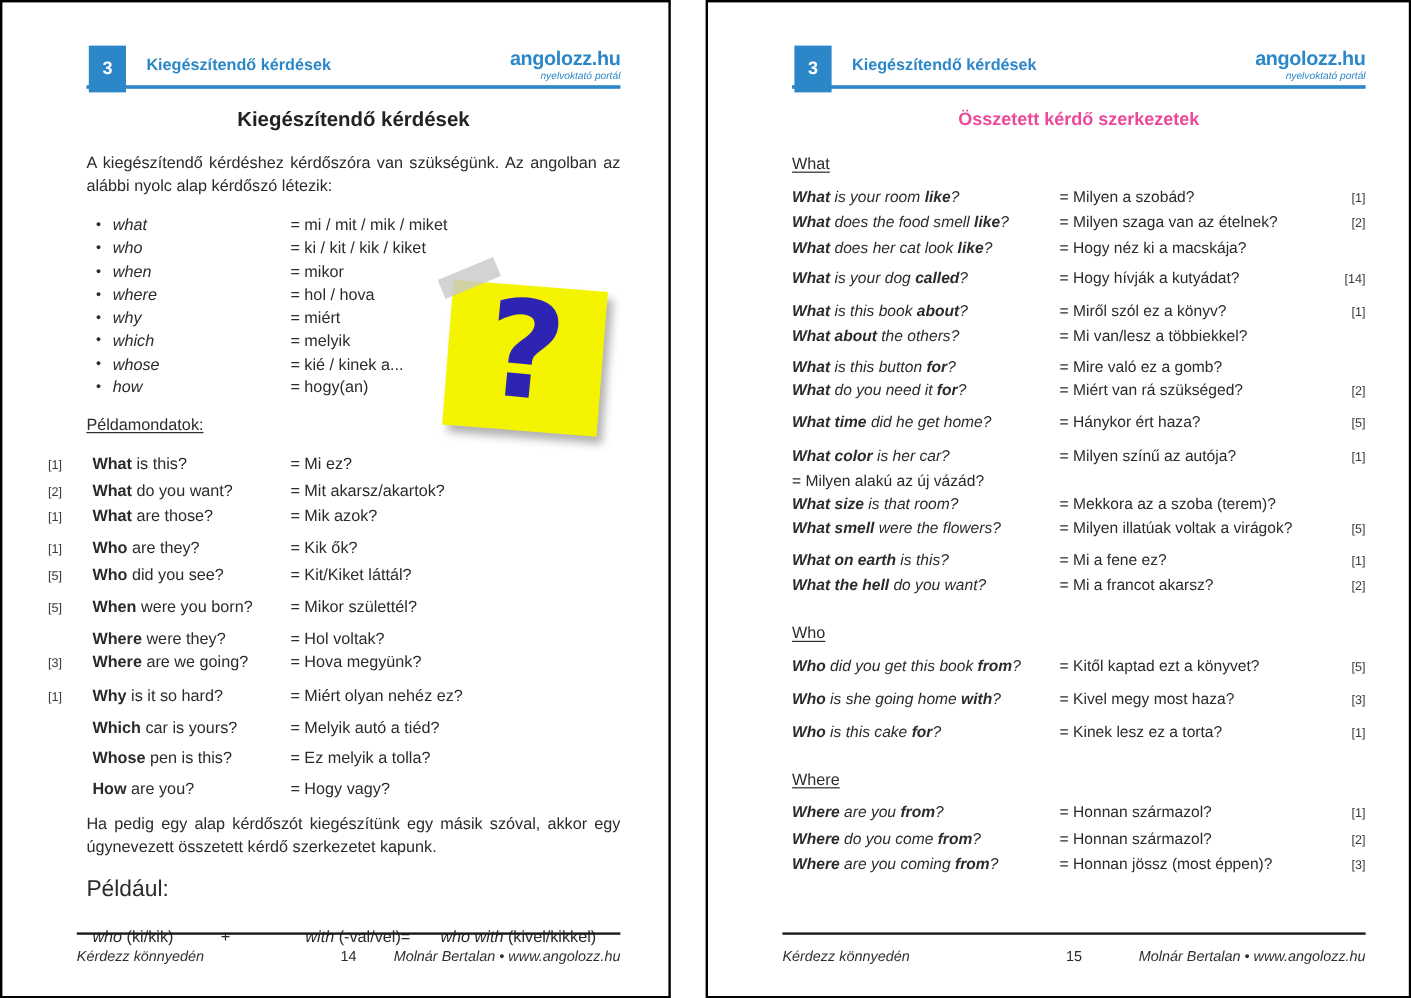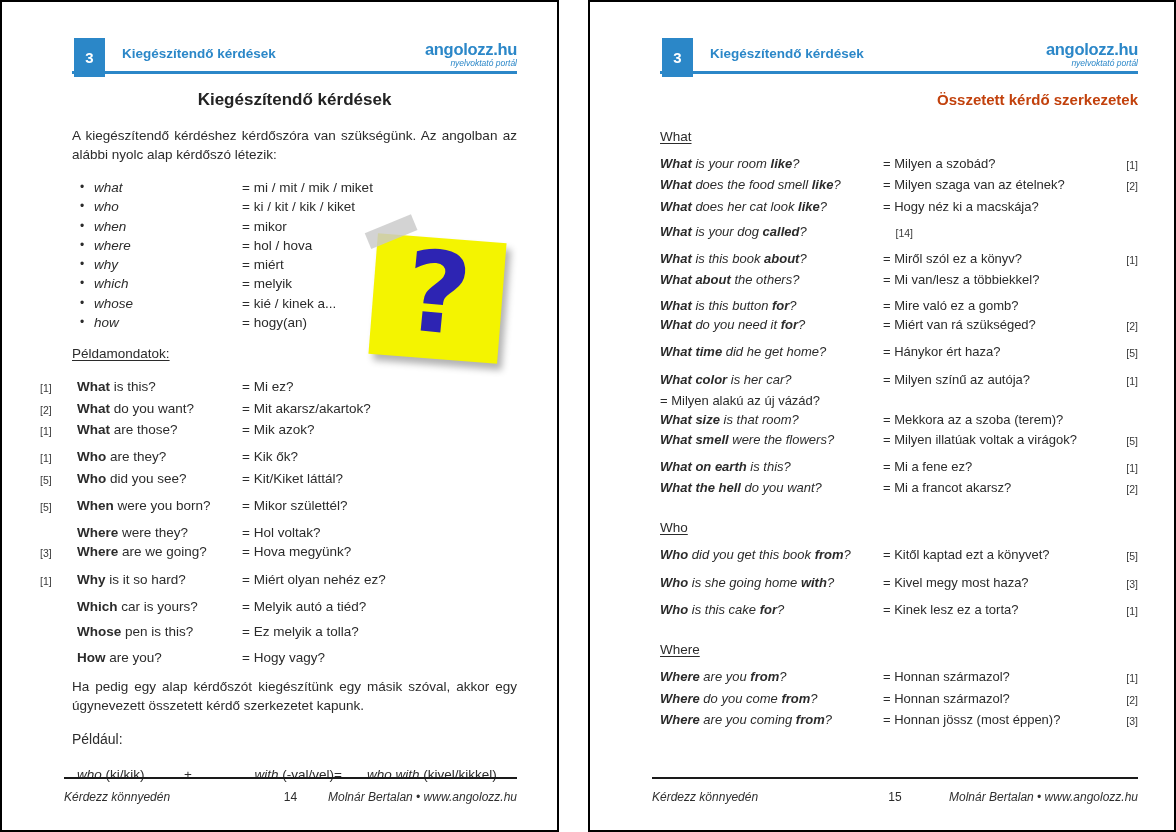--- a/index.html
+++ b/index.html
@@ -20,21 +20,21 @@
   }
   .pheader-title{position:absolute;left:50px;top:8px;font-size:13.5px;font-weight:600;color:#2b87c8;}
   .logo{position:absolute;right:0;top:3px;text-align:right;color:#2b87c8;line-height:1;}
   .logo-main{font-size:16.5px;font-weight:800;letter-spacing:-0.3px;}
   .logo-sub{font-size:8.5px;font-style:italic;margin-top:1px;}
 
   .content{margin:0 40px 0 70px;}
   .page-15 .content{margin-right:36px;}
 
   .doc-title{text-align:center;font-size:17px;font-weight:700;margin:16px 0 0;color:#232323;}
-  .doc-title-left{text-align:right;font-size:15px;font-weight:700;margin:17px 0 0;color:#c2410c;}
+  .doc-title-left{text-align:center;font-size:15px;font-weight:700;margin:17px 0 0;color:#ec4899;}
 
   .para{font-size:13.5px;line-height:19px;text-align:justify;margin:16px 0 0;}
 
   .qword-list{margin:14px 0 0 8px;}
   .qword-row{display:flex;line-height:19.3px;font-size:13.5px;}
   .qdot{width:14px;font-size:12px;}
   .qen{width:148px;font-style:italic;}
   .qhu{white-space:nowrap;}
 
   .section-heading{font-size:13.5px;font-weight:400;text-decoration:underline;text-underline-offset:2px;margin:14px 0 0;color:#2b2b2b;}
@@ -47,21 +47,21 @@
   .xen{width:165px;}
   .xen b,.x2en b{font-weight:700;}
   .xhu{white-space:nowrap;}
 
   .examples2{margin:10px 0 0;}
   .x2row{display:flex;line-height:19.3px;font-size:13px;}
   .x2en{width:223px;font-style:italic;}
   .x2hu{flex:1;white-space:nowrap;}
   .x2num{width:30px;text-align:right;font-size:10.5px;padding-top:2px;color:#3a3a3a;white-space:nowrap;}
 
-  .plabel{font-size:14px;margin:16px 0 0;}
+  .plabel{font-size:19px;margin:16px 0 0;}
   .formula{display:flex;margin:20px 0 0 5px;font-size:13.5px;}
   .formula .f-it{font-style:italic;}
   .formula > span:nth-child(1){width:107px;}
   .formula > span:nth-child(2){width:33px;}
   .formula > span:nth-child(3){width:117px;text-align:right;}
   .formula > span:nth-child(4){width:33px;}
 
   .pfooter{position:absolute;left:62px;right:40px;bottom:26px;border-top:2px solid #1a1a1a;padding-top:11px;font-size:12px;}
   .page-15 .pfooter{right:36px;}
   .pfooter-inner{position:relative;display:flex;justify-content:space-between;gap:32px;}
@@ -280,20 +280,21 @@
               </div>
               <div class="x2row">
                 <span class="x2en"><b>What</b> does her cat look <b>like</b>?</span>
                 <span class="x2hu">= Hogy néz ki a macskája?</span>
                 <span class="x2num"></span>
               </div>
             </div>
             <div class="xgroup">
               <div class="x2row">
                 <span class="x2en"><b>What</b> is your dog <b>called</b>?</span>
+                <span class="x2hu">= Hogy hívják a kutyádat?</span>
                 <span class="x2num">[14]</span>
               </div>
             </div>
             <div class="xgroup">
               <div class="x2row">
                 <span class="x2en"><b>What</b> is this book <b>about</b>?</span>
                 <span class="x2hu">= Miről szól ez a könyv?</span>
                 <span class="x2num">[1]</span>
               </div>
               <div class="x2row">

